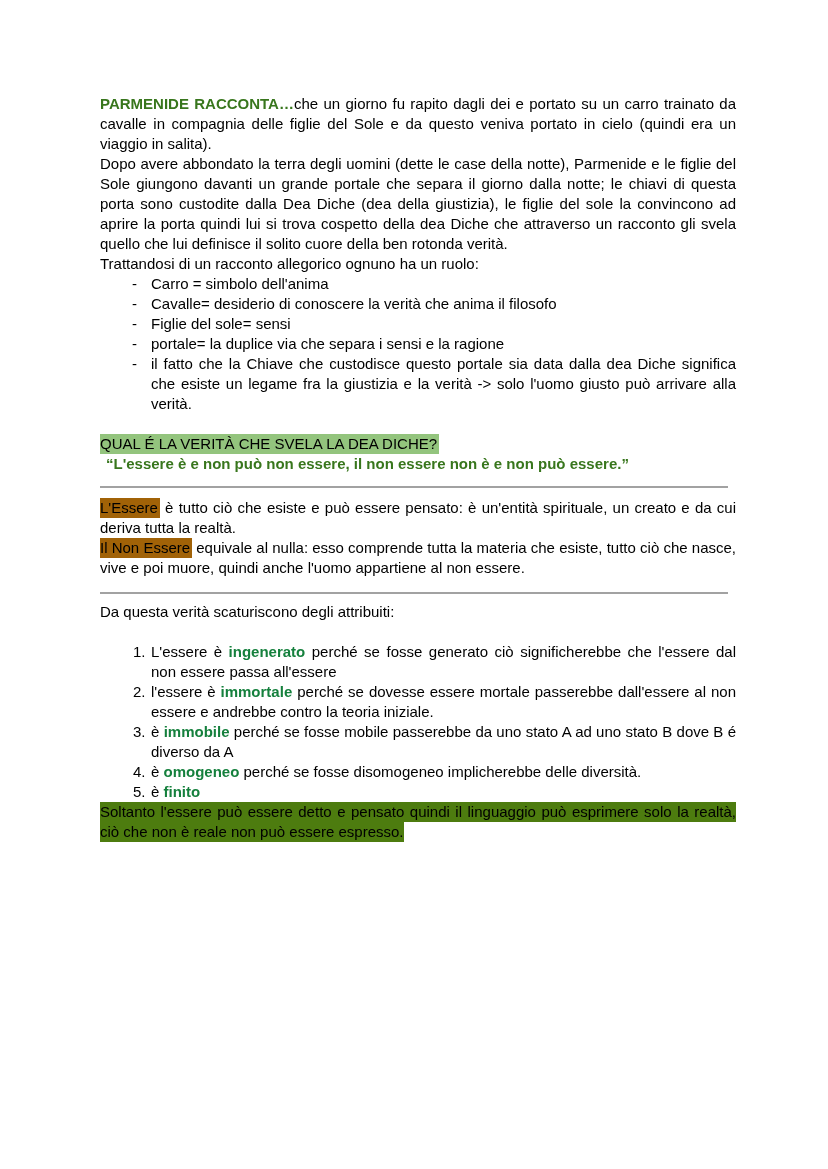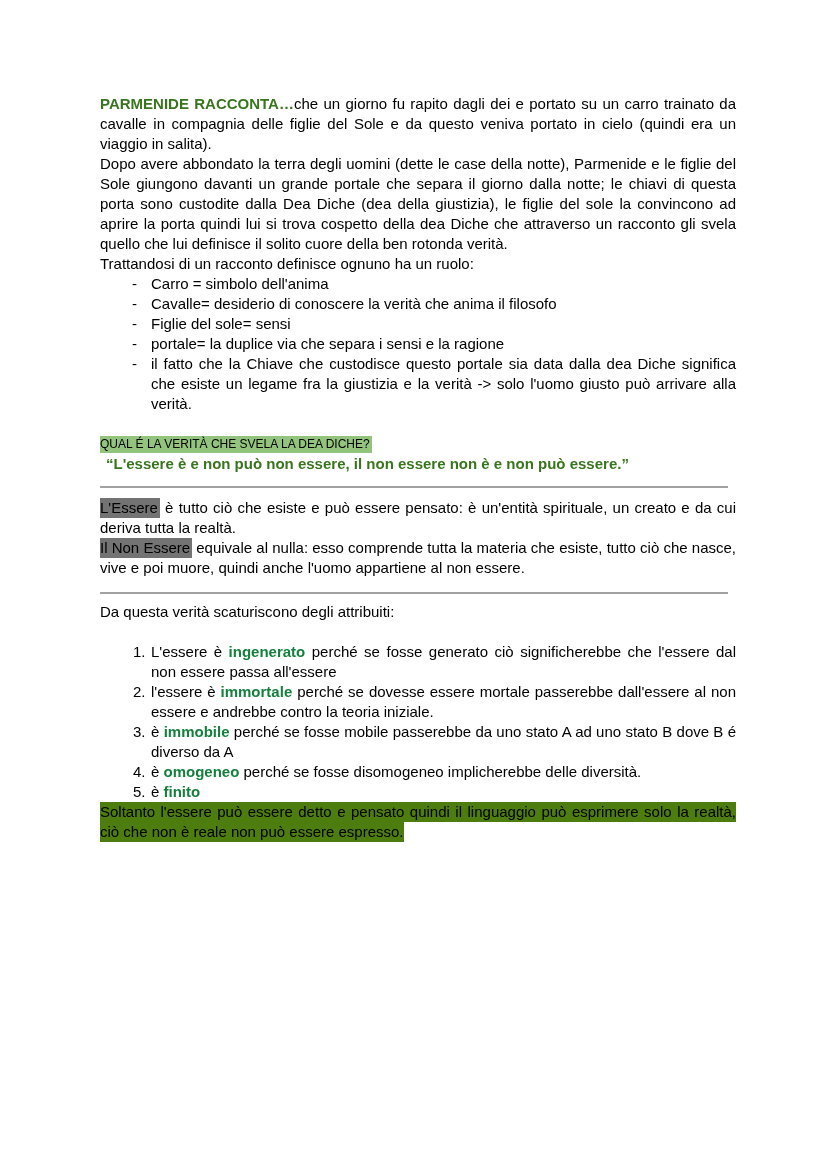--- a/index.html
+++ b/index.html
@@ -41,21 +41,21 @@
   }
   .dash-list li::before {
     content: "-";
     position: absolute;
     left: 32px;
     top: 0;
   }
   
   .question {
     margin: 20px 0 0 0;
-    font-size: 12px;
+    font-size: 15px;
     font-weight: normal;
   }
   .hl-strong {
     background: #93c47d;
     color: #000000;
     padding: 1px 2px 2px 0;
   }
   .quote {
     font-weight: bold;
     color: #38761d;
@@ -63,21 +63,21 @@
   }
   .divider {
     border: none;
     border-top: 2px solid #a2a2a2;
     margin: 12px 8px 10px 0;
   }
   .divider2 {
     margin: 14px 8px 8px 0;
   }
   .hl-medium {
-    background: #737373;
+    background: #a16207;
     color: #000000;
     padding: 1px 2px 2px 0;
   }
   .space-before { }
   
   .num-list {
     list-style: none;
     counter-reset: item;
     margin: 20px 0 0 0;
     padding: 0;
@@ -107,21 +107,21 @@
 </style>
 </head>
 <body>
 
 <div class="page">
 
   <p class="justify"><span class="lead-green">PARMENIDE RACCONTA…</span><span>che un giorno fu rapito dagli dei e portato su un carro trainato da cavalle in compagnia delle figlie del Sole e da questo veniva portato in cielo (quindi era un viaggio in salita).</span></p>
 
   <p class="justify">Dopo avere abbondato la terra degli uomini (dette le case della notte), Parmenide e le figlie del Sole giungono davanti un grande portale che separa il giorno dalla notte; le chiavi di questa porta sono custodite dalla Dea Diche (dea della giustizia), le figlie del sole la convincono ad aprire la porta quindi lui si trova cospetto della dea Diche che attraverso un racconto gli svela quello che lui definisce il solito cuore della ben rotonda verità.</p>
 
-  <p>Trattandosi di un racconto definisce ognuno ha un ruolo:</p>
+  <p>Trattandosi di un racconto allegorico ognuno ha un ruolo:</p>
 
   <ul class="dash-list">
       <li>Carro = simbolo dell'anima</li>
       <li>Cavalle= desiderio di conoscere la verità che anima il filosofo</li>
       <li>Figlie del sole= sensi</li>
       <li>portale= la duplice via che separa i sensi e la ragione</li>
       <li>il fatto che la Chiave che custodisce questo portale sia data dalla dea Diche significa che esiste un legame fra la giustizia e la verità -&gt; solo l'uomo giusto può arrivare alla verità.</li>
     </ul>
 
   <h2 class="question"><mark class="hl-strong">QUAL É LA VERITÀ CHE SVELA LA DEA DICHE?</mark></h2>

